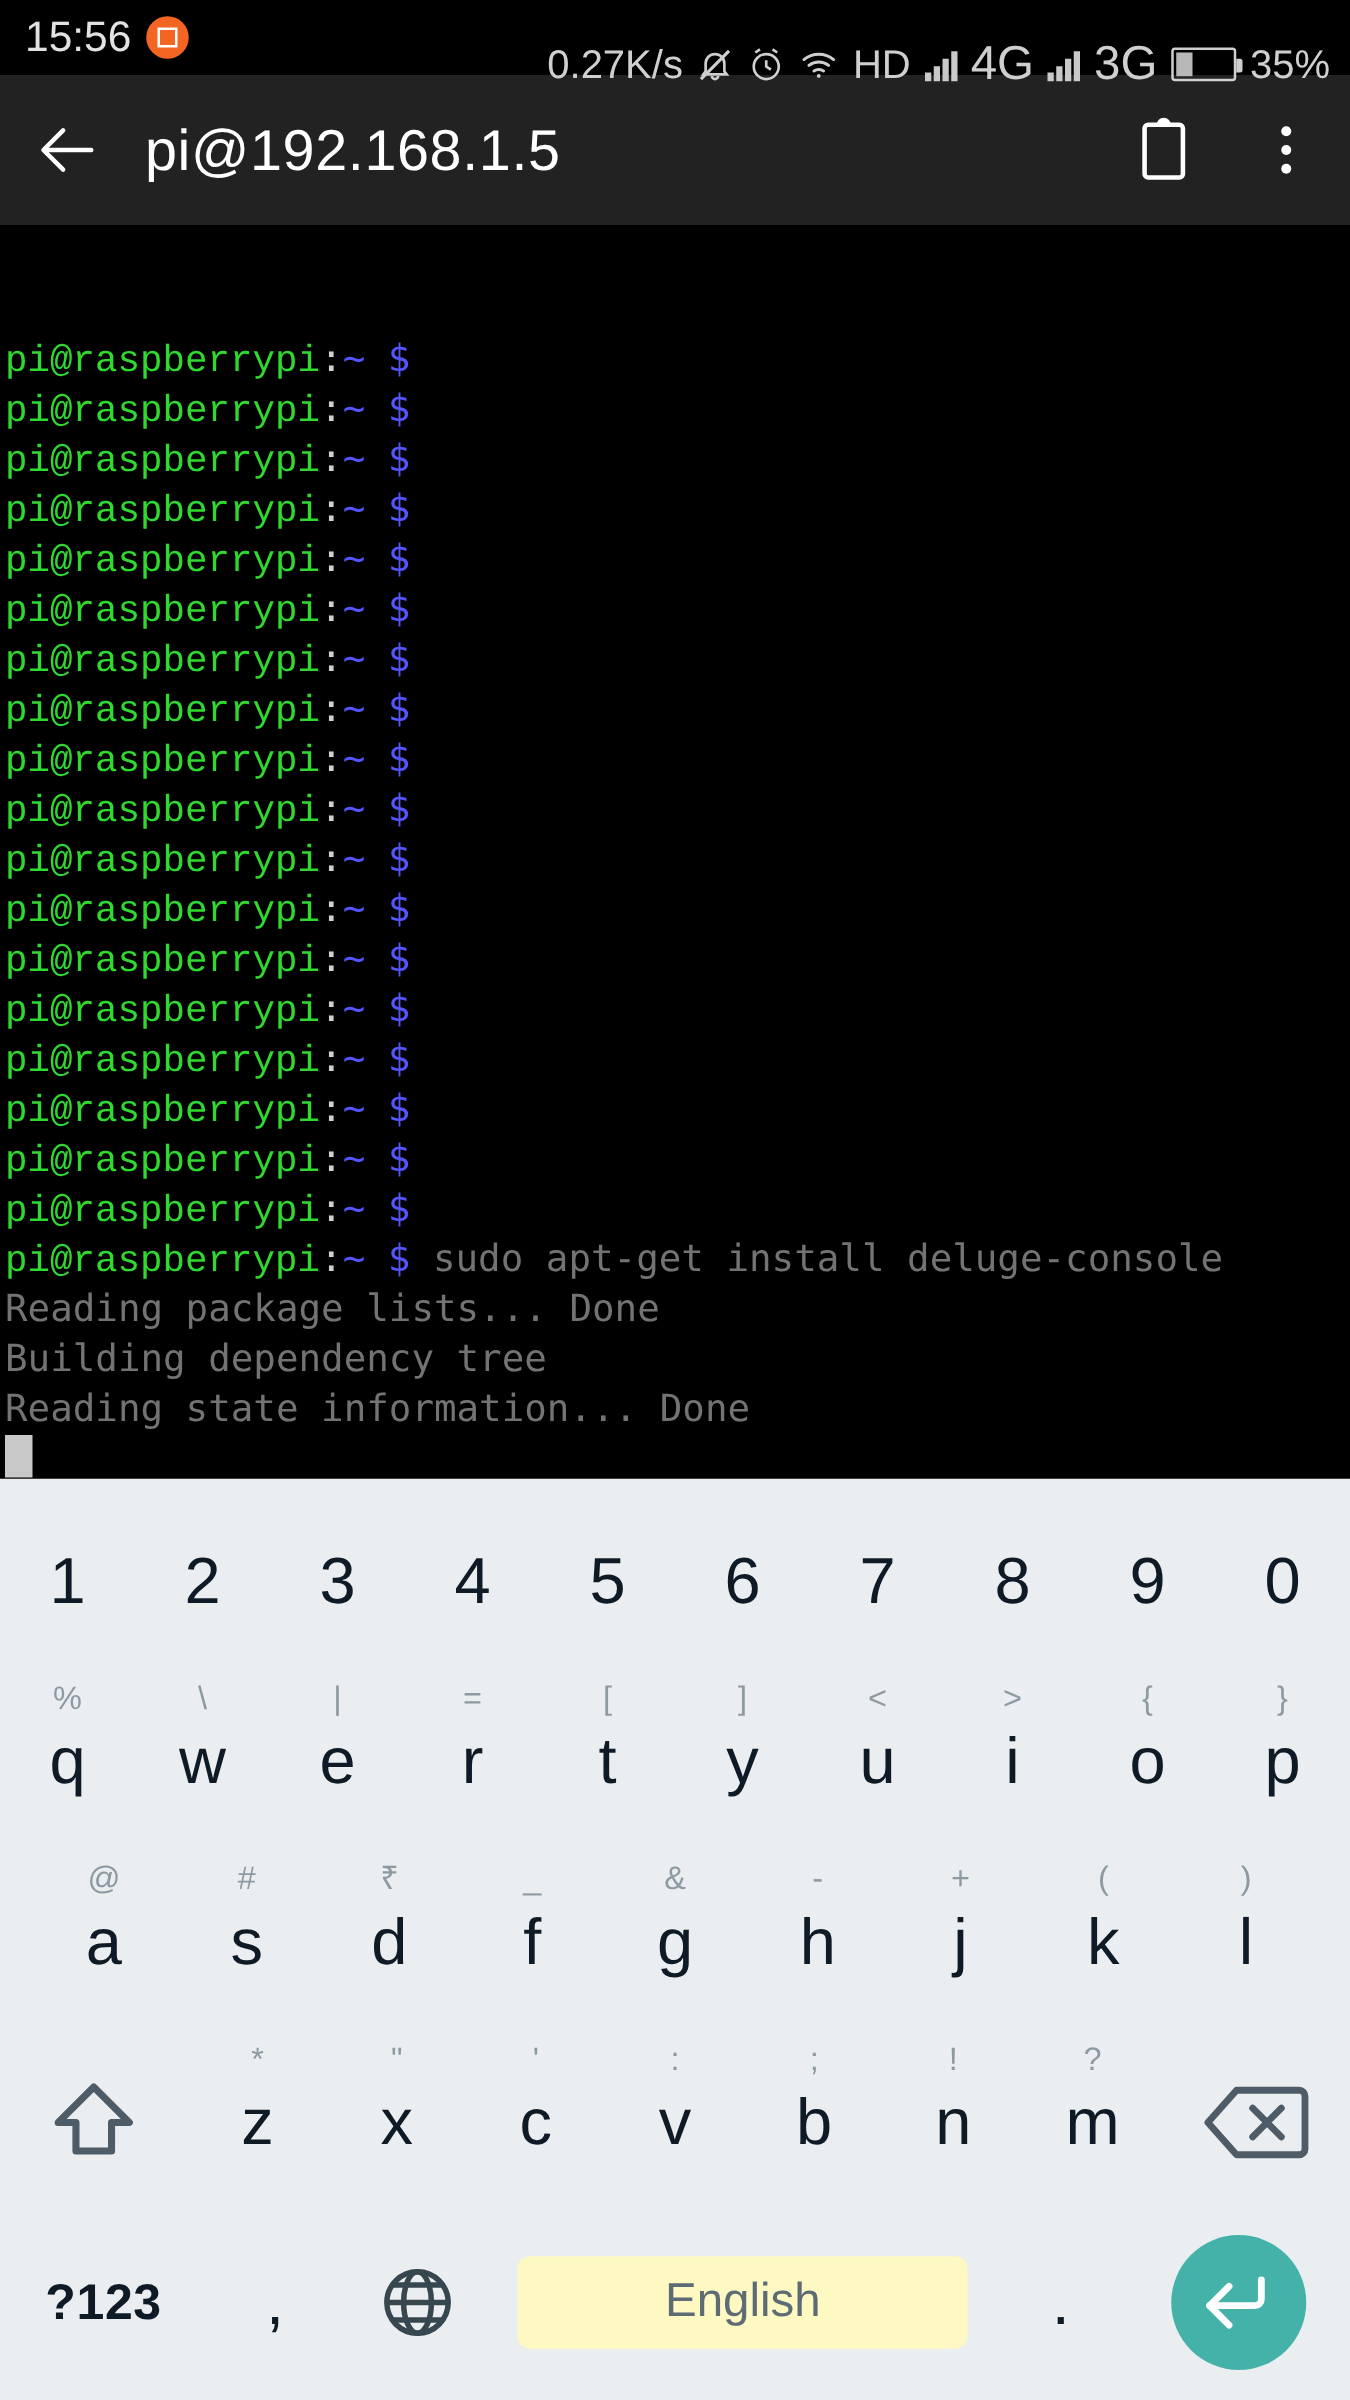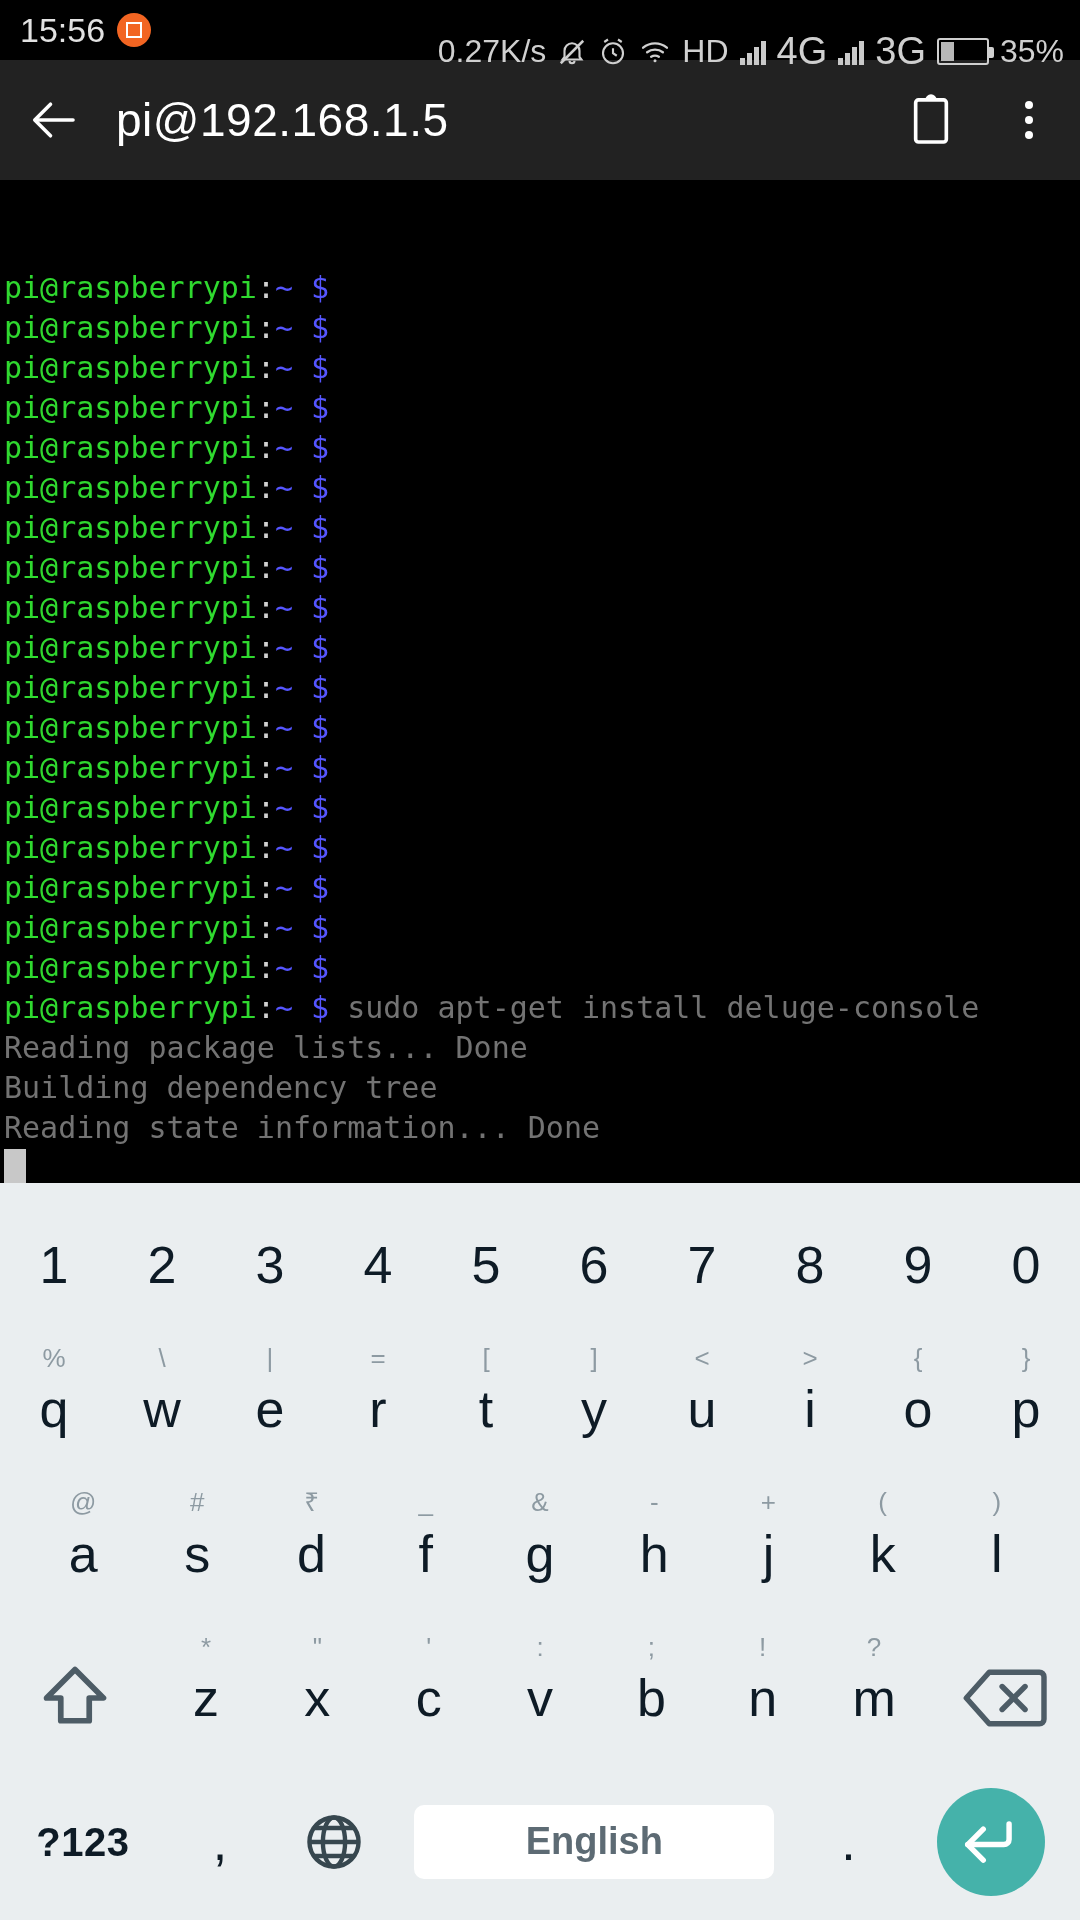--- a/index.html
+++ b/index.html
@@ -56,21 +56,21 @@
   .kebab span{ width:8px;height:8px;border-radius:50%;background:#fff;display:block; }
 
   
   #terminal{
     width:1080px; height:1003px; background:#000000; overflow:hidden;
     padding:8px 0 0 4px;
     font-family:"DejaVu Sans Mono","Liberation Mono",monospace;
     font-size:30px; line-height:40px; white-space:pre;
   }
   .term-line{ height:40px; white-space:pre; }
-  .c-green{ color:#2fd92f; }
+  .c-green{ color:#2fd92f;font-family:Liberation Mono, monospace; }
   .c-white{ color:#d0d0d0; }
   .c-blue{ color:#5555ff; }
   .c-out{ color:#737373; }
   #term-cursor{ display:inline-block; width:22px; height:34px; background:#c8c8c8; vertical-align:-5px; }
 
   
   #keyboard{
     width:1080px; height:737px; background:#eaeef0;
     display:flex; flex-direction:column; padding:10px 0 6px 0;
   }
@@ -374,21 +374,21 @@
     <div class="key key-globe">
       <svg width="62" height="62" viewBox="0 0 24 24" fill="none" stroke="#37474f" stroke-width="1.7">
         <circle cx="12" cy="12" r="9.5"></circle>
         <ellipse cx="12" cy="12" rx="4.3" ry="9.5"></ellipse>
         <line x1="2.5" y1="12" x2="21.5" y2="12"></line>
         <line x1="4" y1="6.6" x2="20" y2="6.6"></line>
         <line x1="4" y1="17.4" x2="20" y2="17.4"></line>
       </svg>
     </div>
     <div class="key key-space">
-      <div class="spacebar" style="background: #ffffff; font-weight: bold;">
+      <div class="spacebar" style="background: #fef9c3;">
         <span>English</span>
       </div>
     </div>
     <div class="key key-period">
       <span class="main">.</span>
     </div>
     <div class="key key-enter">
       <div class="enter-circle" style="background: rgb(69, 178, 170);">
         <svg width="62" height="62" viewBox="0 0 24 24" fill="none" stroke="#ffffff" stroke-width="2.1" stroke-linecap="round" stroke-linejoin="round">
           <polyline points="9,7 3,13 9,19"></polyline>

